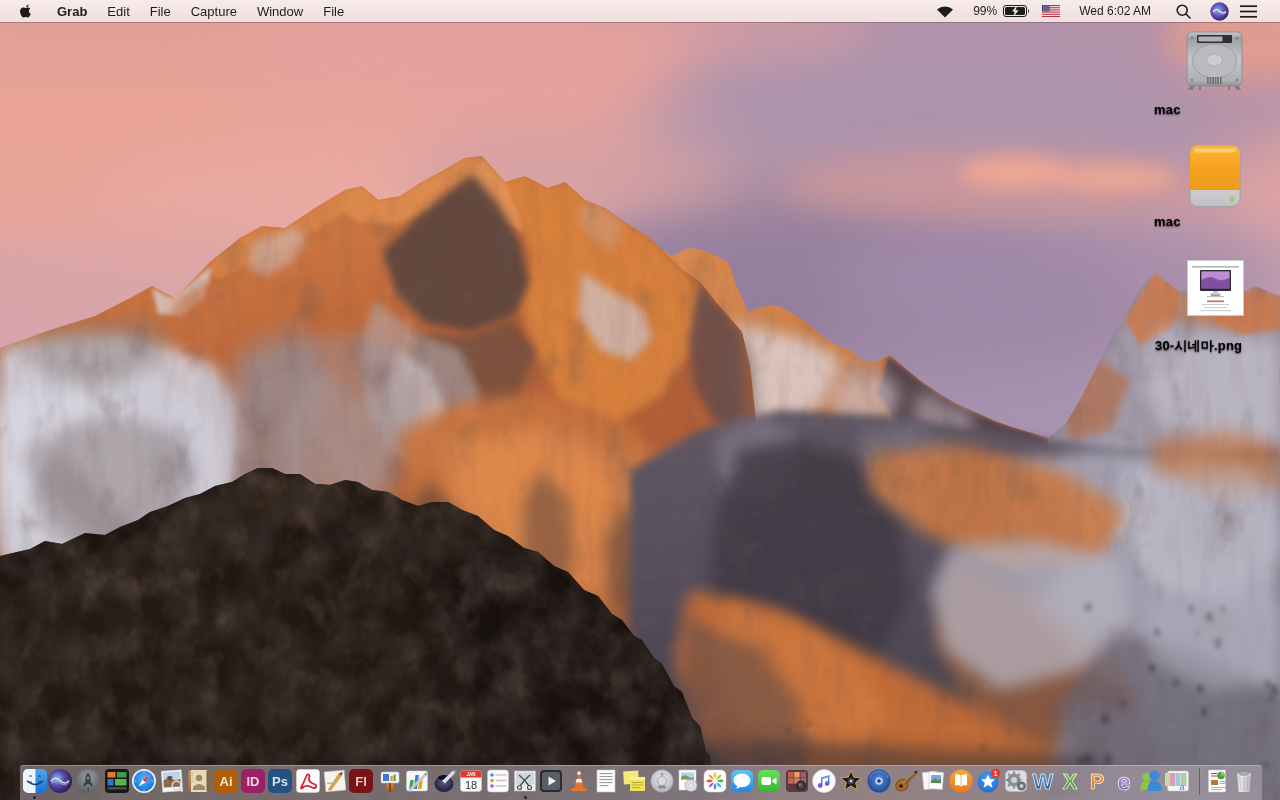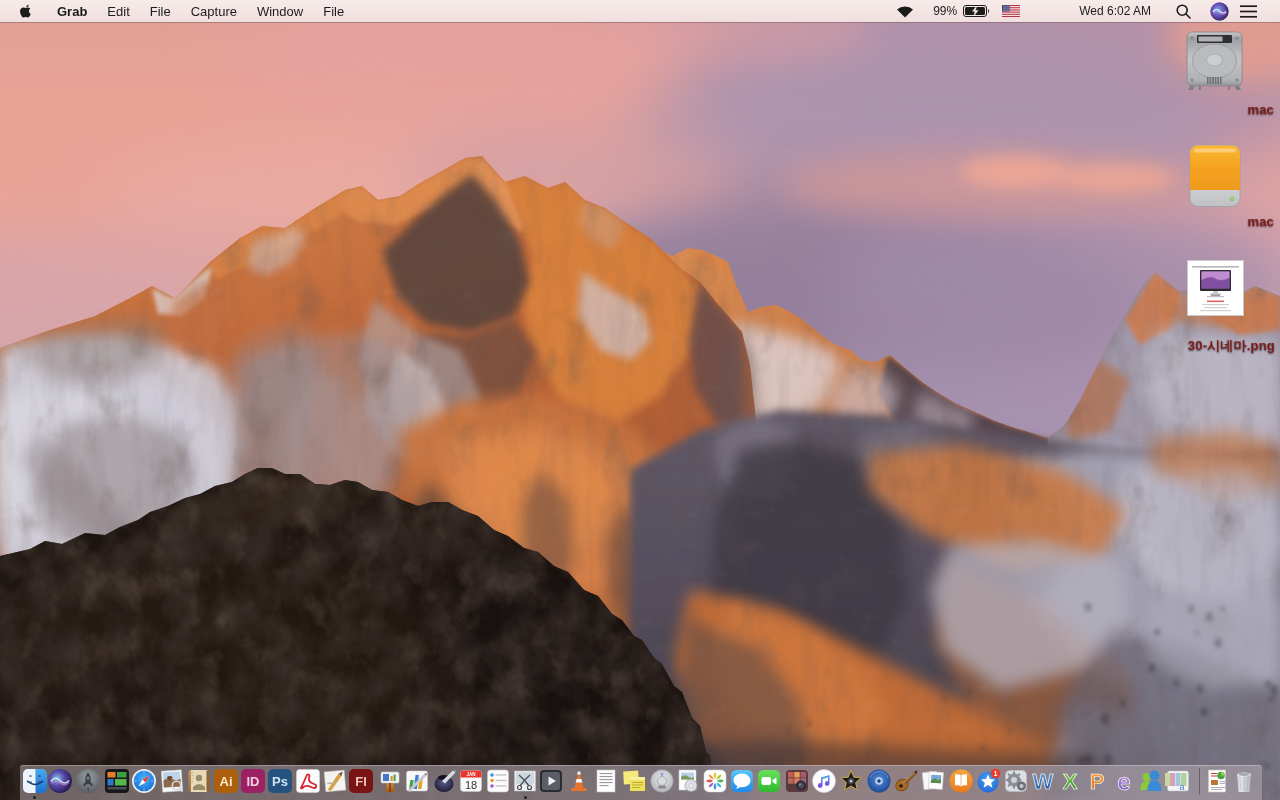--- a/index.html
+++ b/index.html
@@ -346,21 +346,21 @@
           <circle cx="3.3" cy="4.3" r="0.38"></circle>
           <circle cx="4.7" cy="4.3" r="0.38"></circle>
           <circle cx="6.1" cy="4.3" r="0.38"></circle>
           <circle cx="1.2" cy="5.4" r="0.38"></circle>
           <circle cx="2.6" cy="5.4" r="0.38"></circle>
           <circle cx="4" cy="5.4" r="0.38"></circle>
           <circle cx="5.4" cy="5.4" r="0.38"></circle>
           <circle cx="6.8" cy="5.4" r="0.38"></circle>
         </g>
       </svg>
-<span style="margin-right:25px;margin-left:40px;">Wed 6:02 AM</span>
+<span style="margin-right:25px;">Wed 6:02 AM</span>
 <svg width="15" height="15" viewBox="0 0 15 15" style="margin-right:19px;">
         <circle cx="6.2" cy="6.2" r="5" fill="none" stroke="#1c1c1c" stroke-width="1.6"></circle>
         <line x1="10" y1="10" x2="14" y2="14" stroke="#1c1c1c" stroke-width="1.6" stroke-linecap="round"></line>
       </svg>
 <svg width="19" height="19" viewBox="0 0 19 19" style="margin-right:11px;">
         <defs>
           <radialGradient id="siri" cx="0.42" cy="0.42" r="0.72">
             <stop offset="0" stop-color="#6fb6e8"></stop>
             <stop offset="0.45" stop-color="#6a50b8"></stop>
             <stop offset="0.8" stop-color="#332868"></stop>
@@ -374,21 +374,21 @@
 <svg width="17" height="13" viewBox="0 0 17 13" style="margin-right:23px;">
         <g stroke="#1c1c1c" stroke-width="1.7">
           <line x1="0" y1="1.2" x2="17" y2="1.2"></line>
           <line x1="0" y1="6.5" x2="17" y2="6.5"></line>
           <line x1="0" y1="11.8" x2="17" y2="11.8"></line>
         </g>
       </svg>
 </div>
 
 <style>
-.dlabel{position:absolute;width:120px;text-align:right;color:#7f1d1d;font-size:13px;font-weight:bold;text-shadow:0 1px 2px rgba(0,0,0,0.65);letter-spacing:0.2px;}
+.dlabel{position:absolute;width:120px;text-align:left;color:#000000;font-size:13px;font-weight:bold;text-shadow:0 1px 2px rgba(0,0,0,0.65);letter-spacing:0.2px;}
 .dicon{position:absolute;}
 </style>
 
 <div class="dicon" style="left:1185px;top:31px;">
 <svg width="59" height="60" viewBox="0 0 59 60">
 <defs>
           <linearGradient id="hdg" x1="0" y1="0" x2="0" y2="1">
             <stop offset="0" stop-color="#c8c9cb"></stop>
             <stop offset="0.12" stop-color="#9fa1a5"></stop>
             <stop offset="0.5" stop-color="#c2c4c7"></stop>

